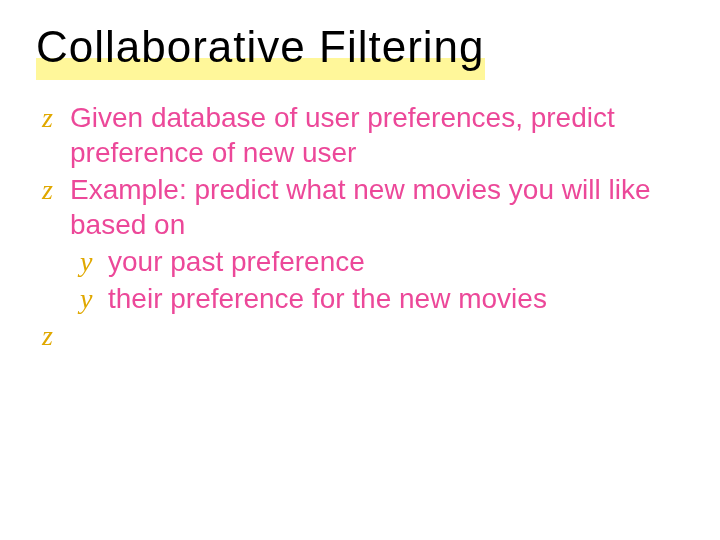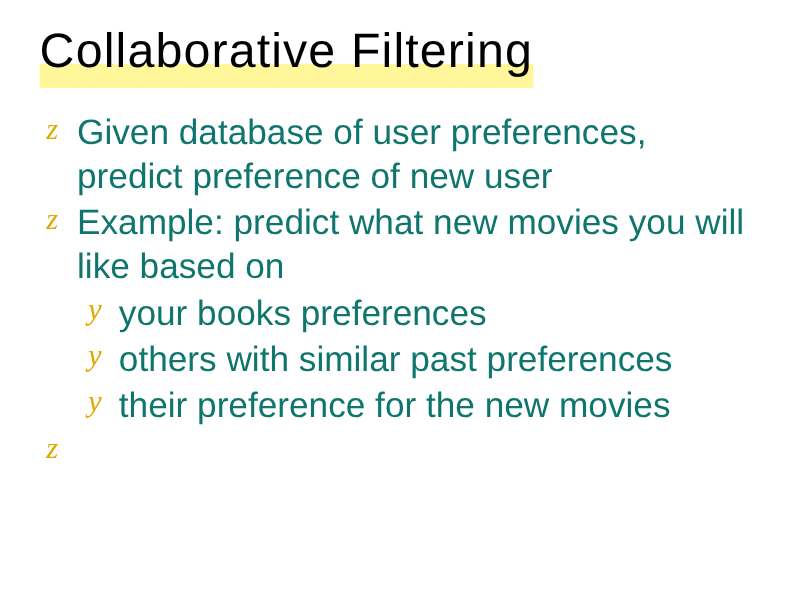--- a/index.html
+++ b/index.html
@@ -36,23 +36,23 @@
     position: relative;
     z-index: 1;
     font-family: Impact, "Arial Black", sans-serif;
     font-weight: 400;
     font-size: 44px;
     letter-spacing: 1px;
     color: #000;
     white-space: nowrap;
   }
   .body {
-    font-size: 32px;
+    font-size: 28px;
     line-height: 1.25;
-    color: #0f766e;
+    color: #ec4899;
   }
   ul {
     list-style: none;
     margin: 0;
     padding: 0;
   }
   li {
     position: relative;
   }
   .lvl1 > li {
@@ -98,22 +98,21 @@
     <div class="title-underline"></div>
     <div class="title-text">Collaborative Filtering</div>
   </div>
 
   <div class="body">
     <ul class="lvl1">
       <li><span>Given database of user preferences,  predict preference of new user</span></li>
       <li>
         <span>Example: predict what new movies you will like based on</span>
         <ul class="lvl2">
-          <li><span>your books preferences</span></li>
-          <li><span>others with similar past preferences</span></li>
+          <li><span>your past preference</span></li>
           <li><span>their preference for the new movies</span></li>
         </ul>
       </li>
       <li>
       </li>
     </ul>
   </div>
 
 </div>
 

